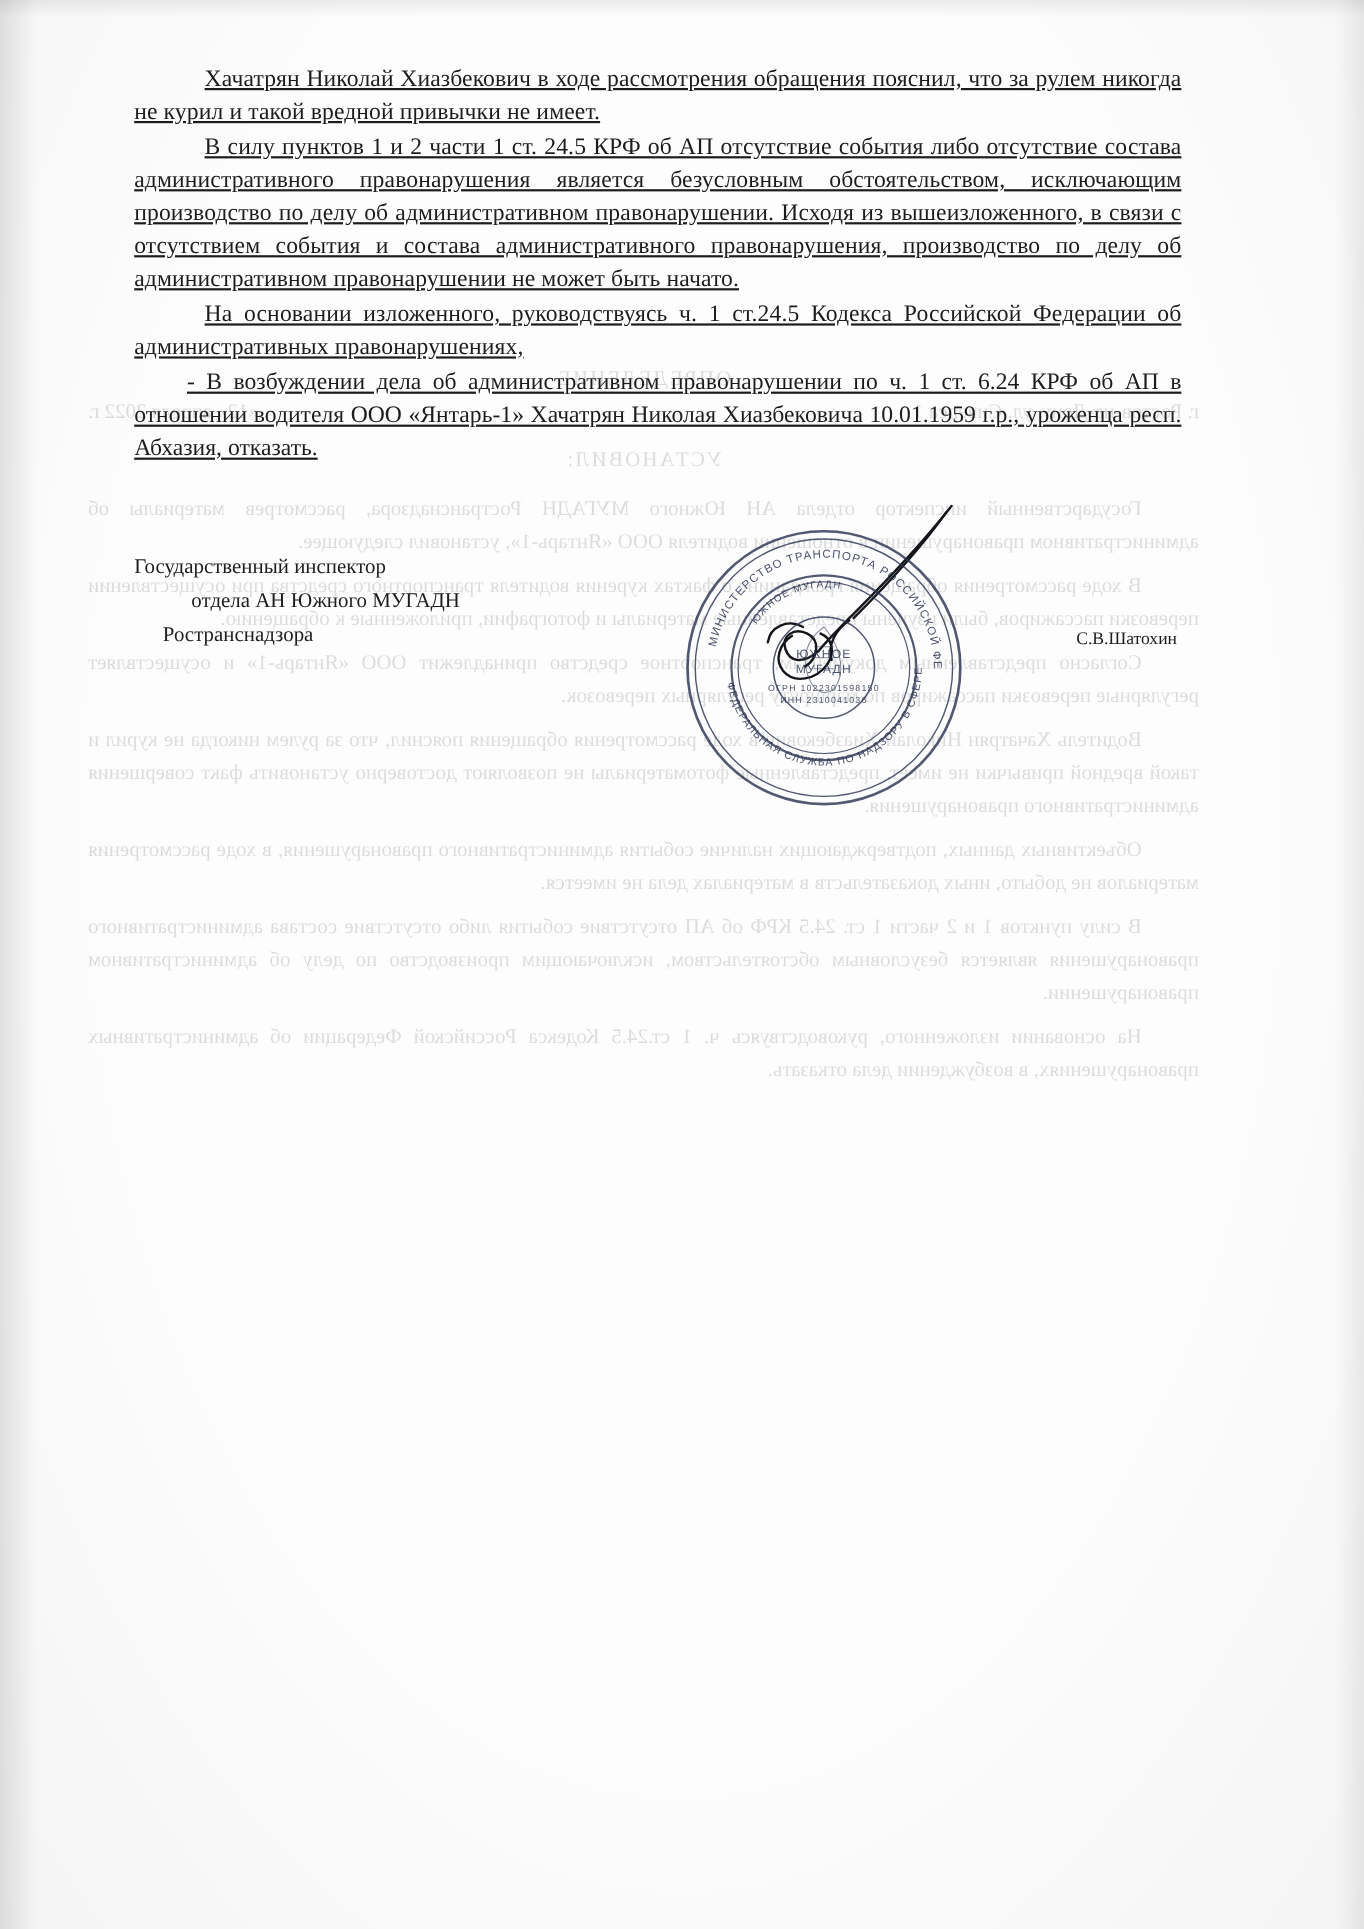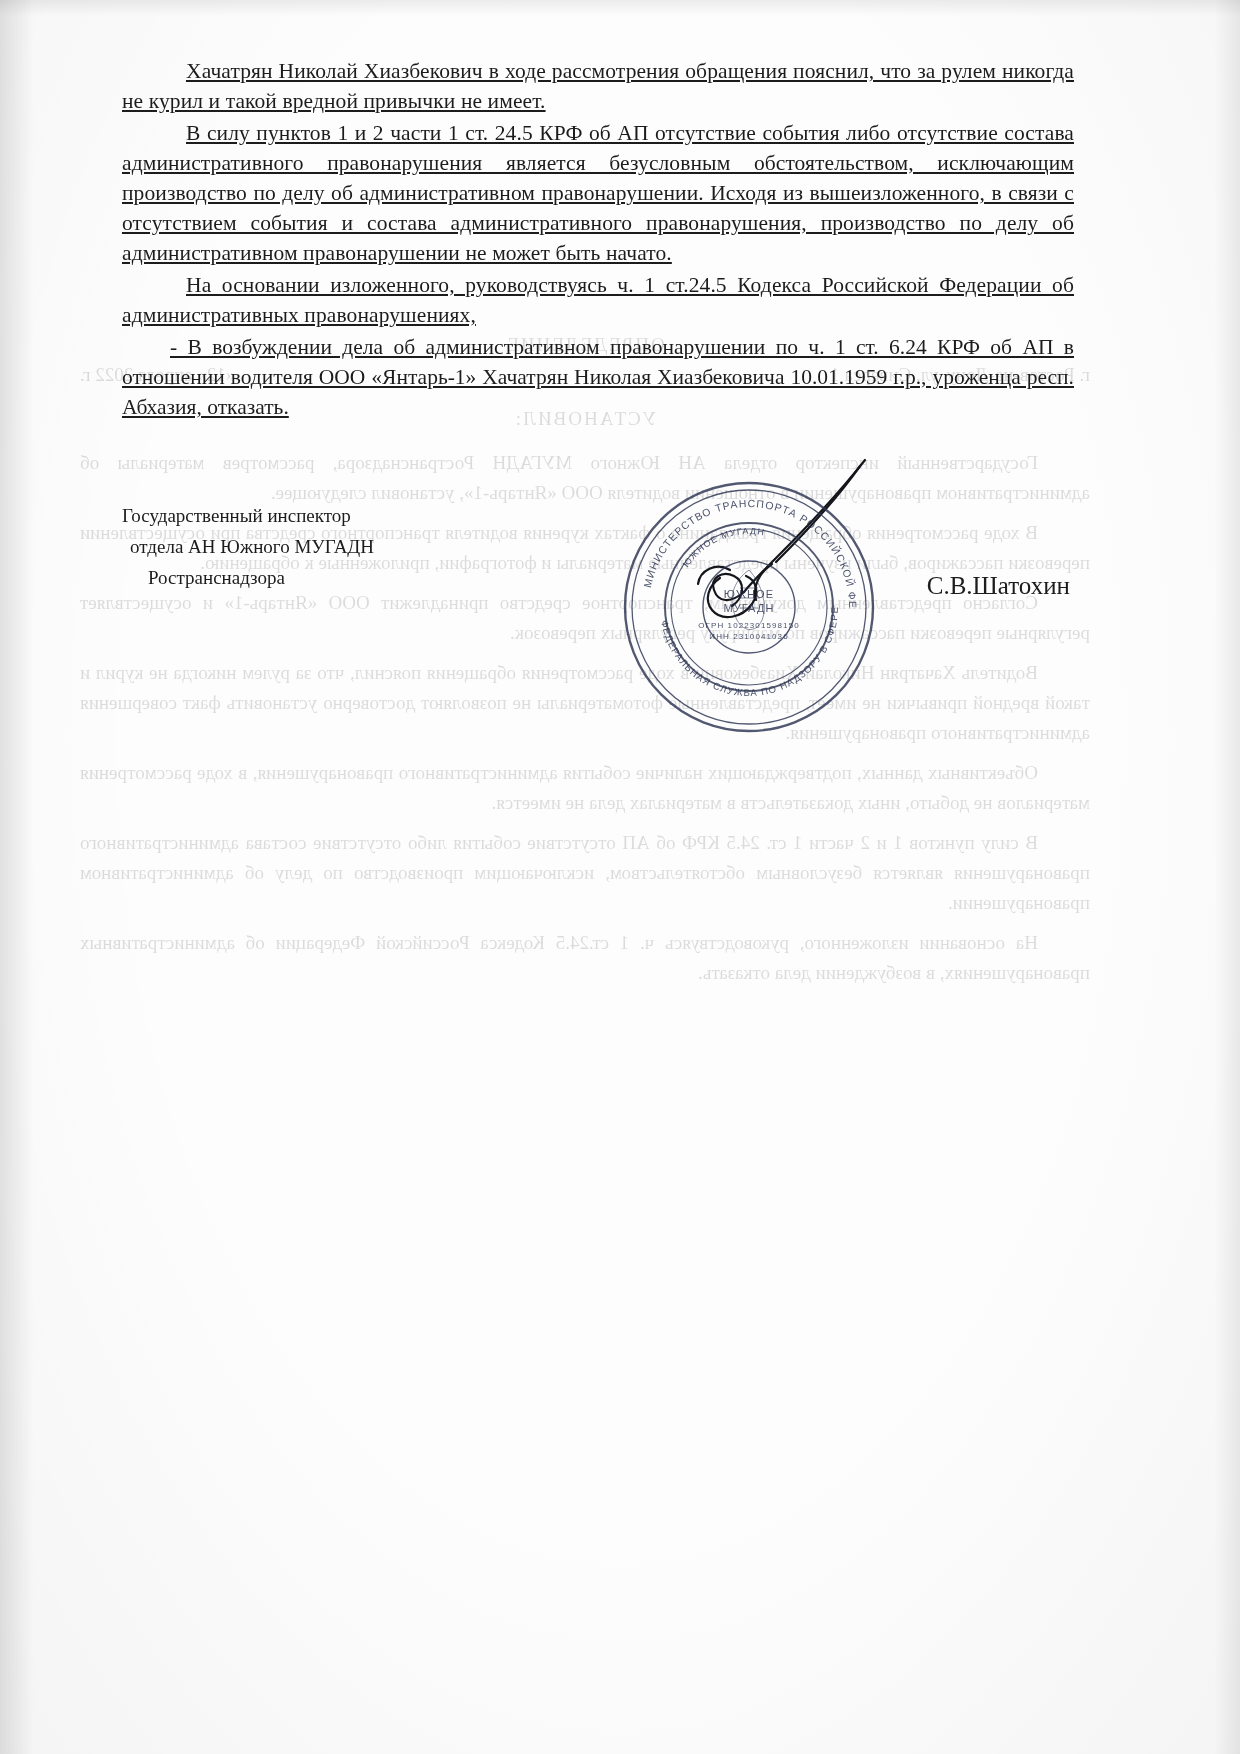--- a/index.html
+++ b/index.html
@@ -82,28 +82,28 @@
 
   
   .sign-block {
     position: absolute;
     left: 122px;
     top: 500px;
     width: 340px;
     font-size: 19px;
     line-height: 31px;
   }
-  .sign-line-2 { padding-left: 8px; }
+  .sign-line-2 { padding-left: 8px; text-align: center; }
   .sign-line-3 { padding-left: 26px; }
 
   .signer-name {
     position: absolute;
     right: 170px;
     top: 572px;
-    font-size: 25px;
+    font-size: 16px;
   }
 
   
   .stamp {
     position: absolute;
     left: 620px;
     top: 478px;
     width: 258px;
     height: 258px;
   }

